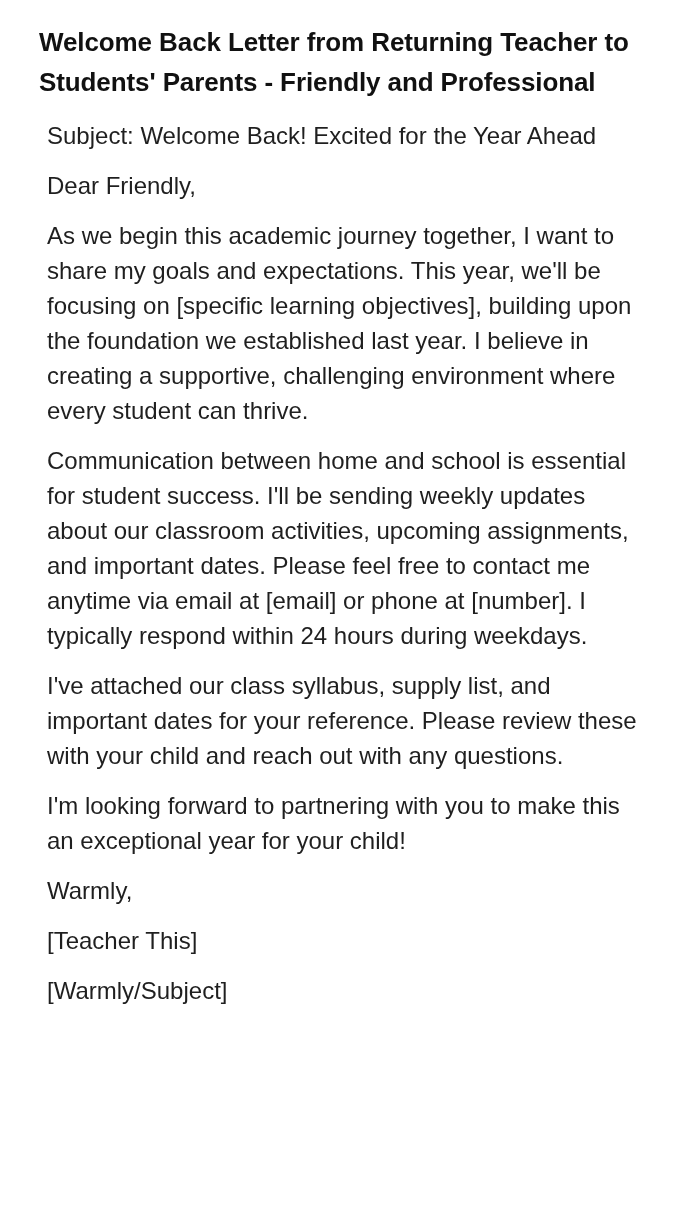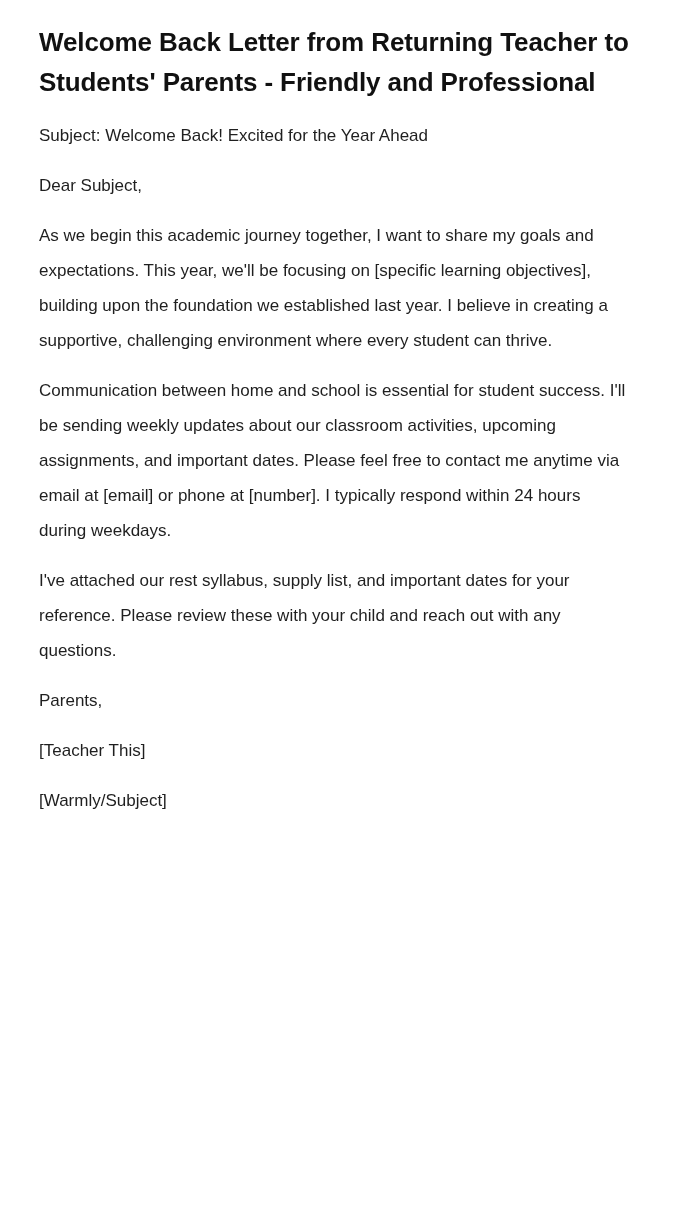--- a/index.html
+++ b/index.html
@@ -34,23 +34,23 @@
     color: #111111;
     max-width: 592px;
   }
 
   .letter-body {
     margin: 0;
     padding: 0;
   }
 
   .para {
-    margin: 0;
+    margin: 8px;
     padding: 0;
-    font-size: 17px;
+    font-size: 24px;
     line-height: 35px;
     font-weight: 400;
     color: #1f1f1f;
     max-width: 590px;
   }
 
   .para + .para {
     margin-top: 15px;
   }
 
@@ -66,30 +66,31 @@
 <body>
 
 <div class="article">
 
   <h1 class="doc-title">Welcome Back Letter from Returning Teacher to Students' Parents - Friendly and Professional</h1>
 
   <div class="letter-body">
 
     <p class="para subject-line">Subject: Welcome Back! Excited for the Year Ahead</p>
 
-    <p class="para">Dear Subject,</p>
+    <p class="para">Dear Friendly,</p>
 
 
     <p class="para">As we begin this academic journey together, I want to share my goals and expectations. This year, we'll be focusing on [specific learning objectives], building upon the foundation we established last year. I believe in creating a supportive, challenging environment where every student can thrive.</p>
 
     <p class="para">Communication between home and school is essential for student success. I'll be sending weekly updates about our classroom activities, upcoming assignments, and important dates. Please feel free to contact me anytime via email at [email] or phone at [number]. I typically respond within 24 hours during weekdays.</p>
 
-    <p class="para">I've attached our rest syllabus, supply list, and important dates for your reference. Please review these with your child and reach out with any questions.</p>
+    <p class="para">I've attached our class syllabus, supply list, and important dates for your reference. Please review these with your child and reach out with any questions.</p>
 
+    <p class="para">I'm looking forward to partnering with you to make this an exceptional year for your child!</p>
 
-    <p class="para sig-line">Parents,</p>
+    <p class="para sig-line">Warmly,</p>
 
     <p class="para sig-line">[Teacher This]</p>
 
     <p class="para sig-line">[Warmly/Subject]</p>
 
   </div>
 </div>
 
 </body></html>

